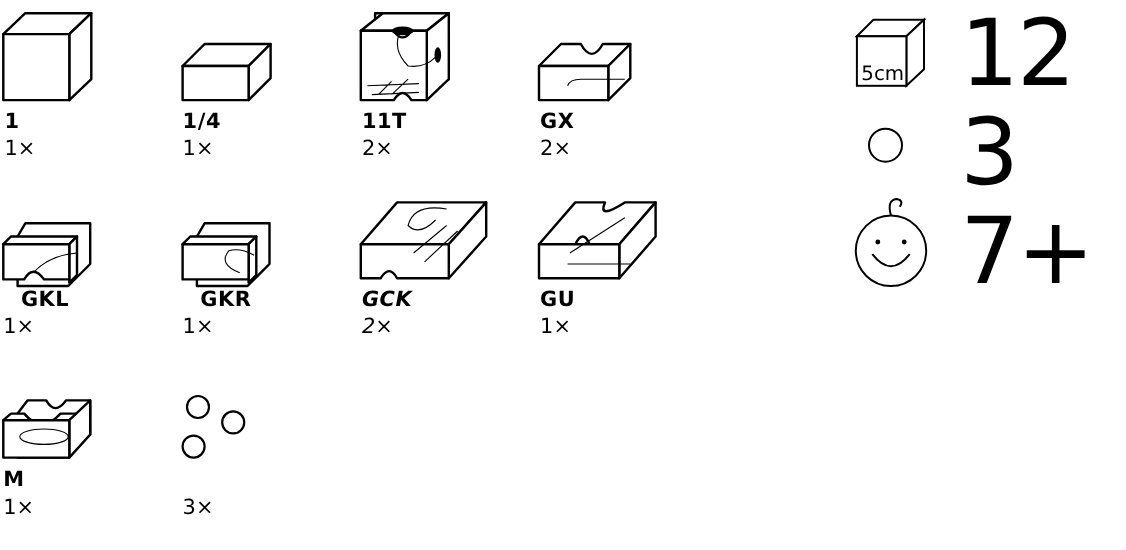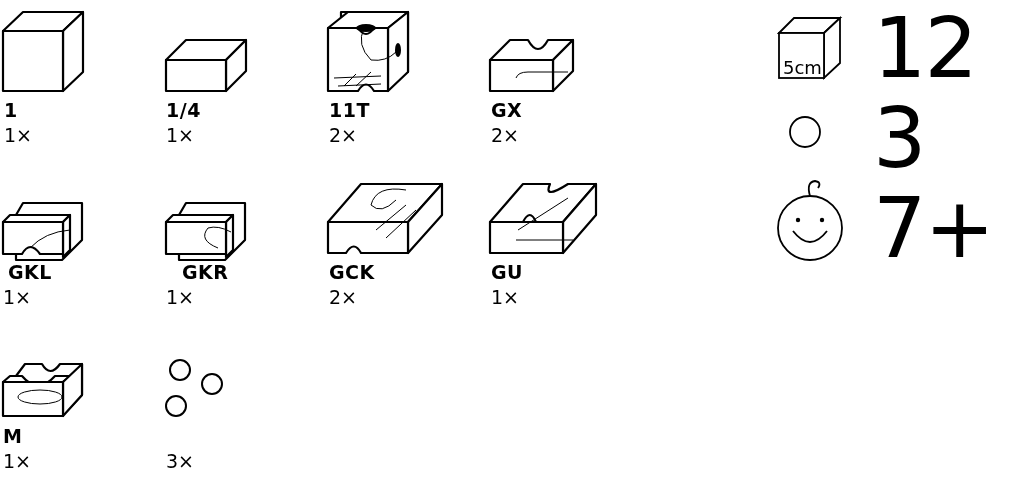--- a/index.html
+++ b/index.html
@@ -62,37 +62,37 @@
 </div>
 
 <div class="piece" style="left:0;top:170px;width:100px;height:140px;">
   <svg width="100" height="90">
     <polygon class="s" points="16,45 23,33 82,33 82,70 62,90 16,90"></polygon>
     <polygon class="s" points="3,52 10,45 70,45 63,52"></polygon>
     <polygon class="s" points="63,52 70,45 70,80 63,87"></polygon>
     <path class="s" d="M3,52 L63,52 L63,84 L40,84 Q30,70 22,84 L3,84 Z"></path>
     <path class="t" d="M30,78 Q45,62 70,60"></path>
   </svg>
-  <div class="pname" style="left:8px;top:92px;">GKL</div>
+  <div class="pname" style="left:19px;top:92px;">GKL</div>
   <div class="pqty" style="left:3px;top:117px;">1×</div>
 </div>
 
 <div class="piece" style="left:163px;top:170px;width:100px;height:140px;">
   <svg width="100" height="90">
     <polygon class="s" points="16,45 23,33 82,33 82,70 62,90 16,90"></polygon>
     <polygon class="s" points="3,52 10,45 70,45 63,52"></polygon>
     <polygon class="s" points="63,52 70,45 70,80 63,87"></polygon>
     <rect class="s" x="3" y="52" width="60" height="32"></rect>
     <path class="t" d="M55,78 Q35,70 45,58 Q55,55 68,62"></path>
   </svg>
   <div class="pname" style="left:19px;top:92px;">GKR</div>
   <div class="pqty" style="left:3px;top:117px;">1×</div>
 </div>
 
-<div class="piece" style="left:326px;top:170px;width:120px;height:140px;">
+<div class="piece" style="left:326px;top:170px;width:120px;height:140px;font-style:italic;">
   <svg width="120" height="90">
     <polygon class="s" points="2,52 35,14 116,14 82,52"></polygon>
     <polygon class="s" points="82,52 116,14 116,45 82,83"></polygon>
     <path class="s" d="M2,52 L82,52 L82,83 L35,83 Q28,70 20,83 L2,83 Z"></path>
     <path class="t" d="M80,20 Q50,15 45,35 Q55,45 70,30 M50,60 L80,35 M60,68 L90,40"></path>
   </svg>
   <div class="pname" style="left:3px;top:92px;">GCK</div>
   <div class="pqty" style="left:3px;top:117px;">2×</div>
 </div>
 

